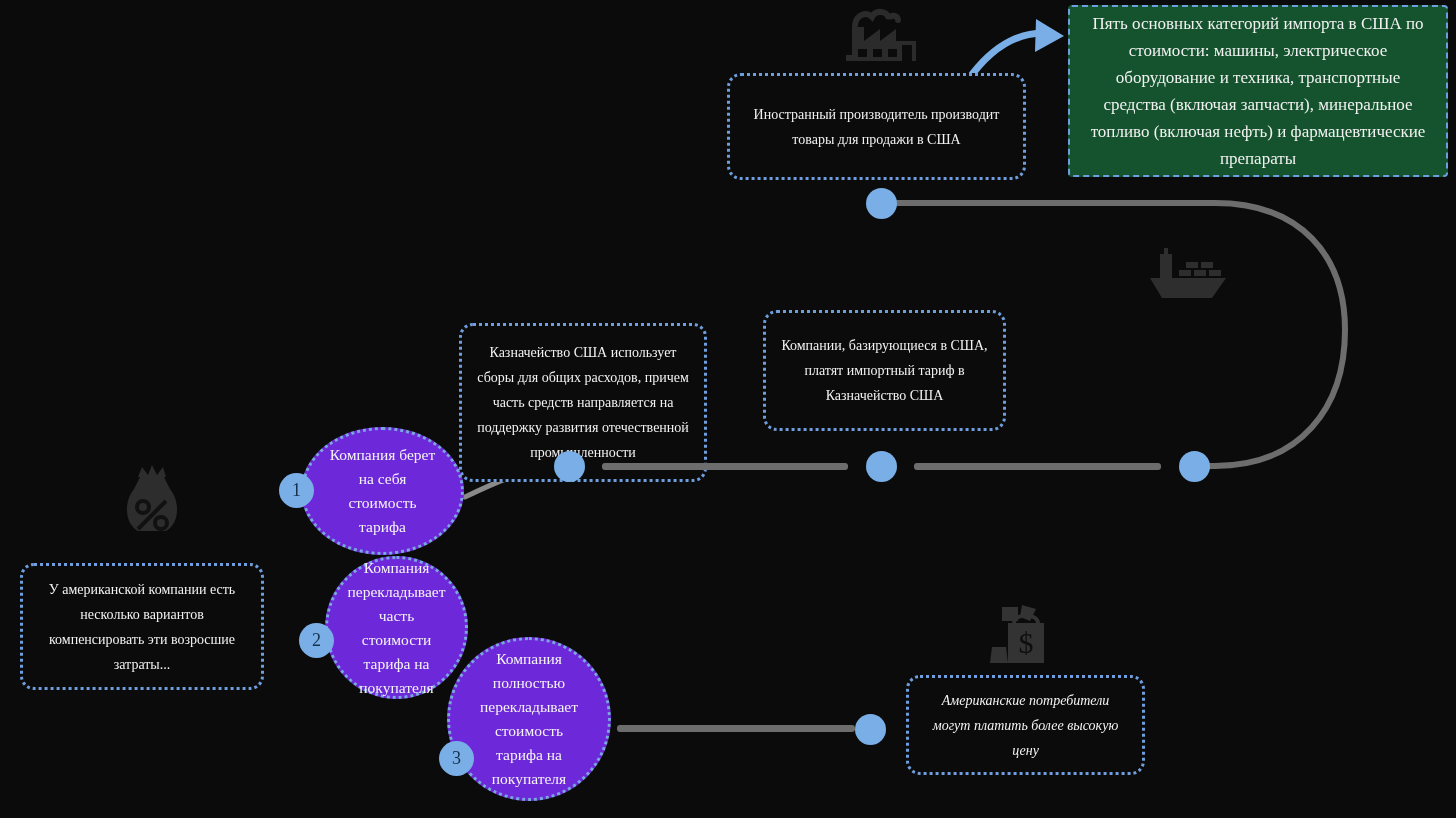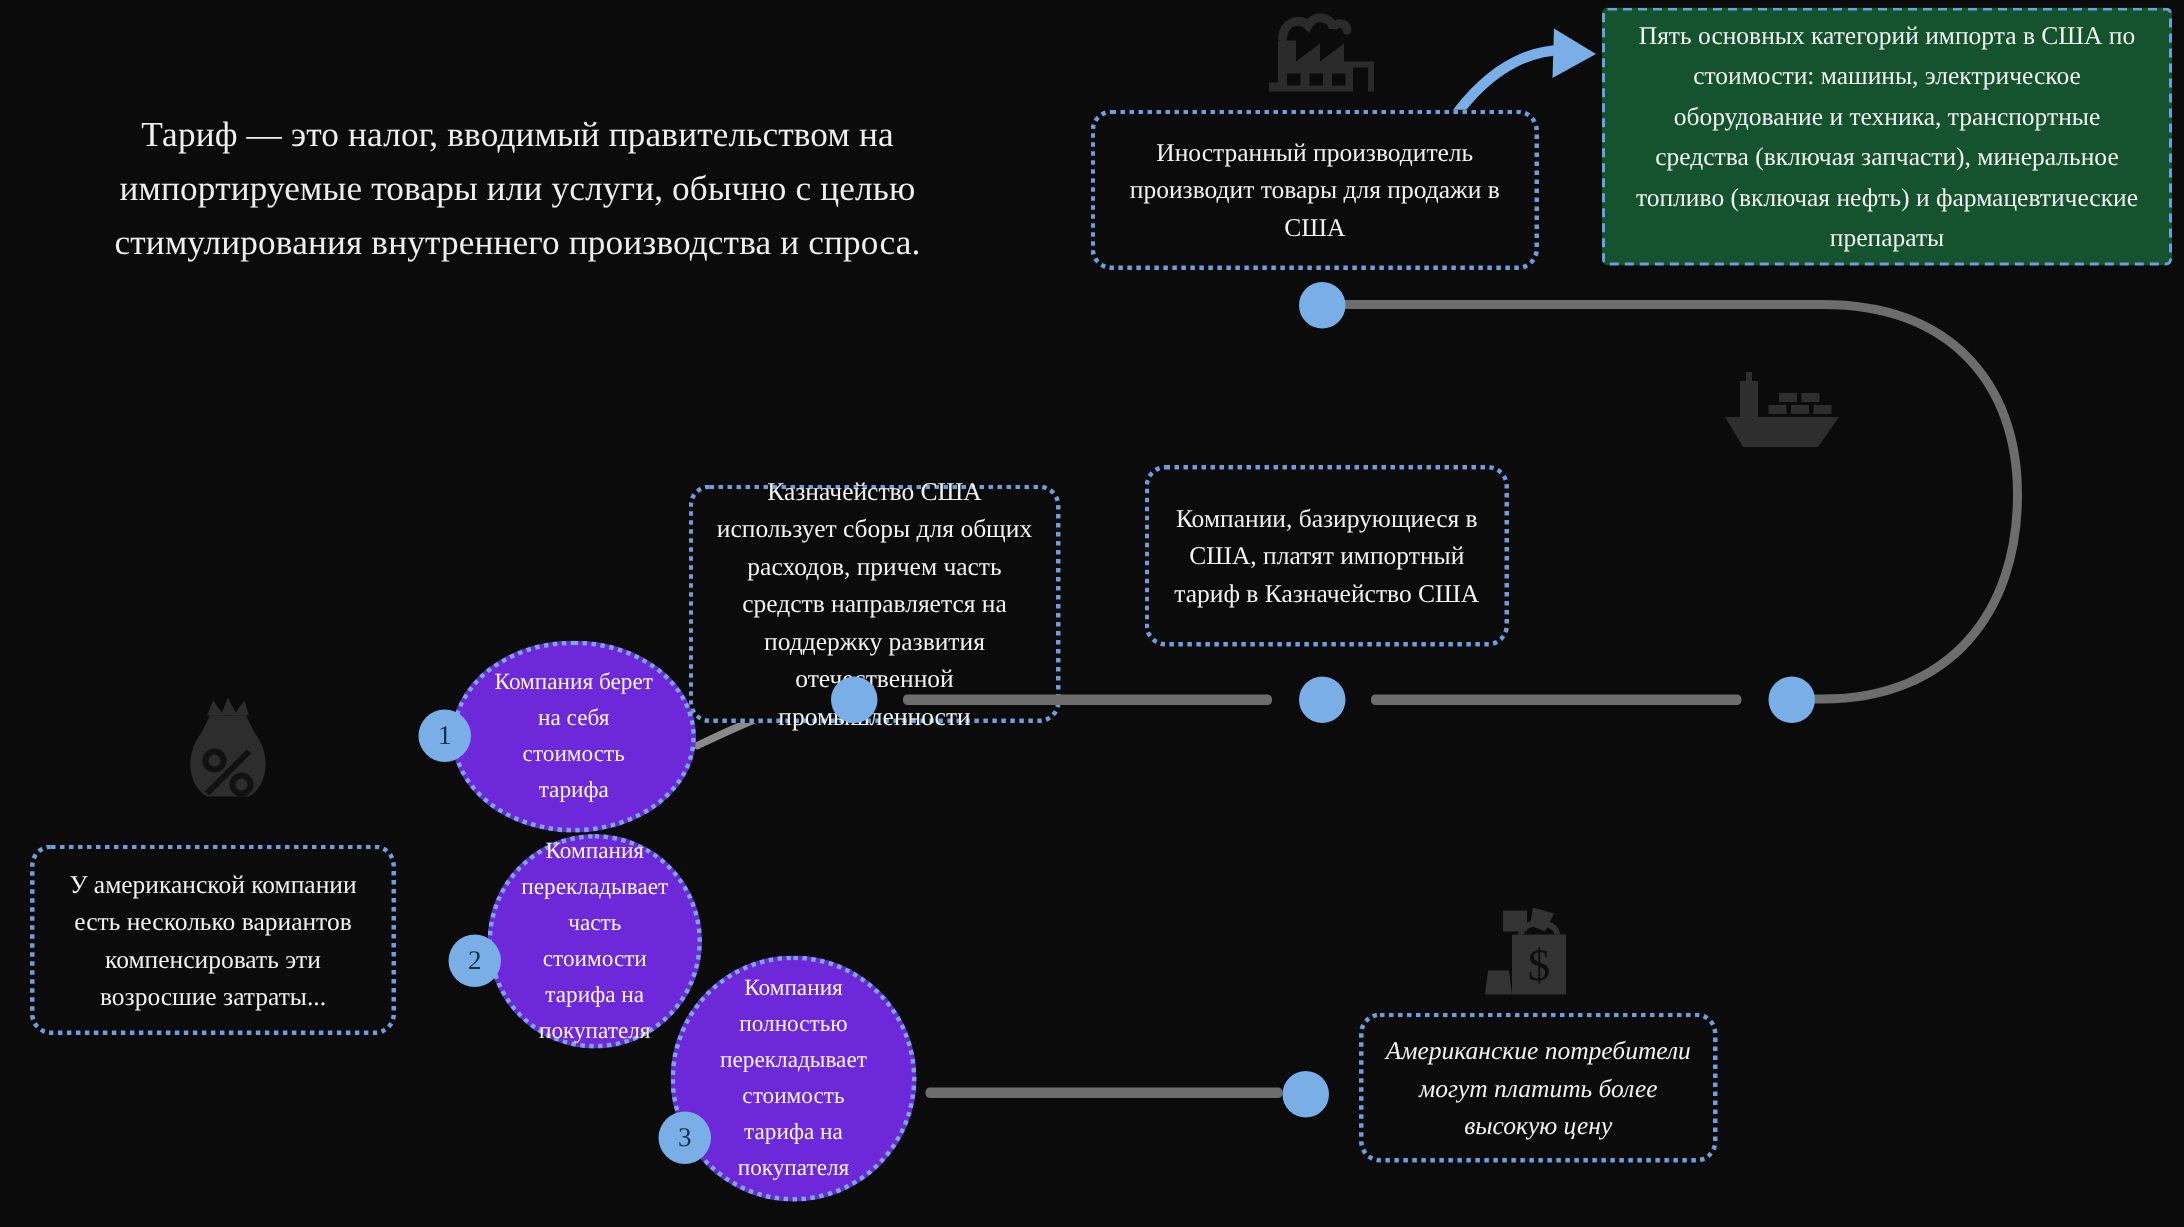--- a/index.html
+++ b/index.html
@@ -34,21 +34,21 @@
     position: absolute;
     box-sizing: border-box;
     border: 3px dotted #6e9ede;
     border-radius: 14px;
     color: #f2f2f2;
     text-align: center;
     display: flex;
     align-items: center;
     justify-content: center;
     padding: 10px 14px;
-    font-size: 17px;
+    font-size: 14px;
     line-height: 25px;
     background: #0b0b0b;
   }
   .callout.brown {
     background: #14532d;
     border-style: dashed;
     border-width: 2px;
     border-radius: 4px;
     font-size: 17px;
     line-height: 27px;
@@ -195,21 +195,20 @@
     <svg width="64" height="62" viewBox="0 0 64 62">
       <rect x="20" y="18" width="36" height="40" fill="#333"></rect>
       <path d="M26 18 C26 8 50 8 50 18" fill="none" stroke="#333" stroke-width="4"></path>
       <path d="M14 2 L30 2 L30 16 L14 16 Z" fill="#333"></path>
       <path d="M34 0 L48 4 L42 16 L32 12 Z" fill="#333"></path>
       <path d="M4 42 L18 42 L20 58 L2 58 Z" fill="#333"></path>
       <text x="38" y="48" font-family="Liberation Serif, serif" font-size="30" fill="#0e0e0e" text-anchor="middle">$</text>
     </svg>
   </div>
 
-  <div id="intro">Тариф — это налог, вводимый правительством на импортируемые товары или услуги, обычно с целью стимулирования внутреннего производства и спроса.</div>
 
   <div class="callout" id="box-foreign">Иностранный производитель производит товары для продажи в США</div>
 
   <div class="callout brown" id="box-imports">Пять основных категорий импорта в США по стоимости: машины, электрическое оборудование и техника, транспортные средства (включая запчасти), минеральное топливо (включая нефть) и фармацевтические препараты</div>
 
   <div class="callout" id="box-treasury">Казначейство США использует сборы для общих расходов, причем часть средств направляется на поддержку развития отечественной промышленности</div>
 
   <div class="callout" id="box-uscomp">Компании, базирующиеся в США, платят импортный тариф в Казначейство США</div>
 
 

